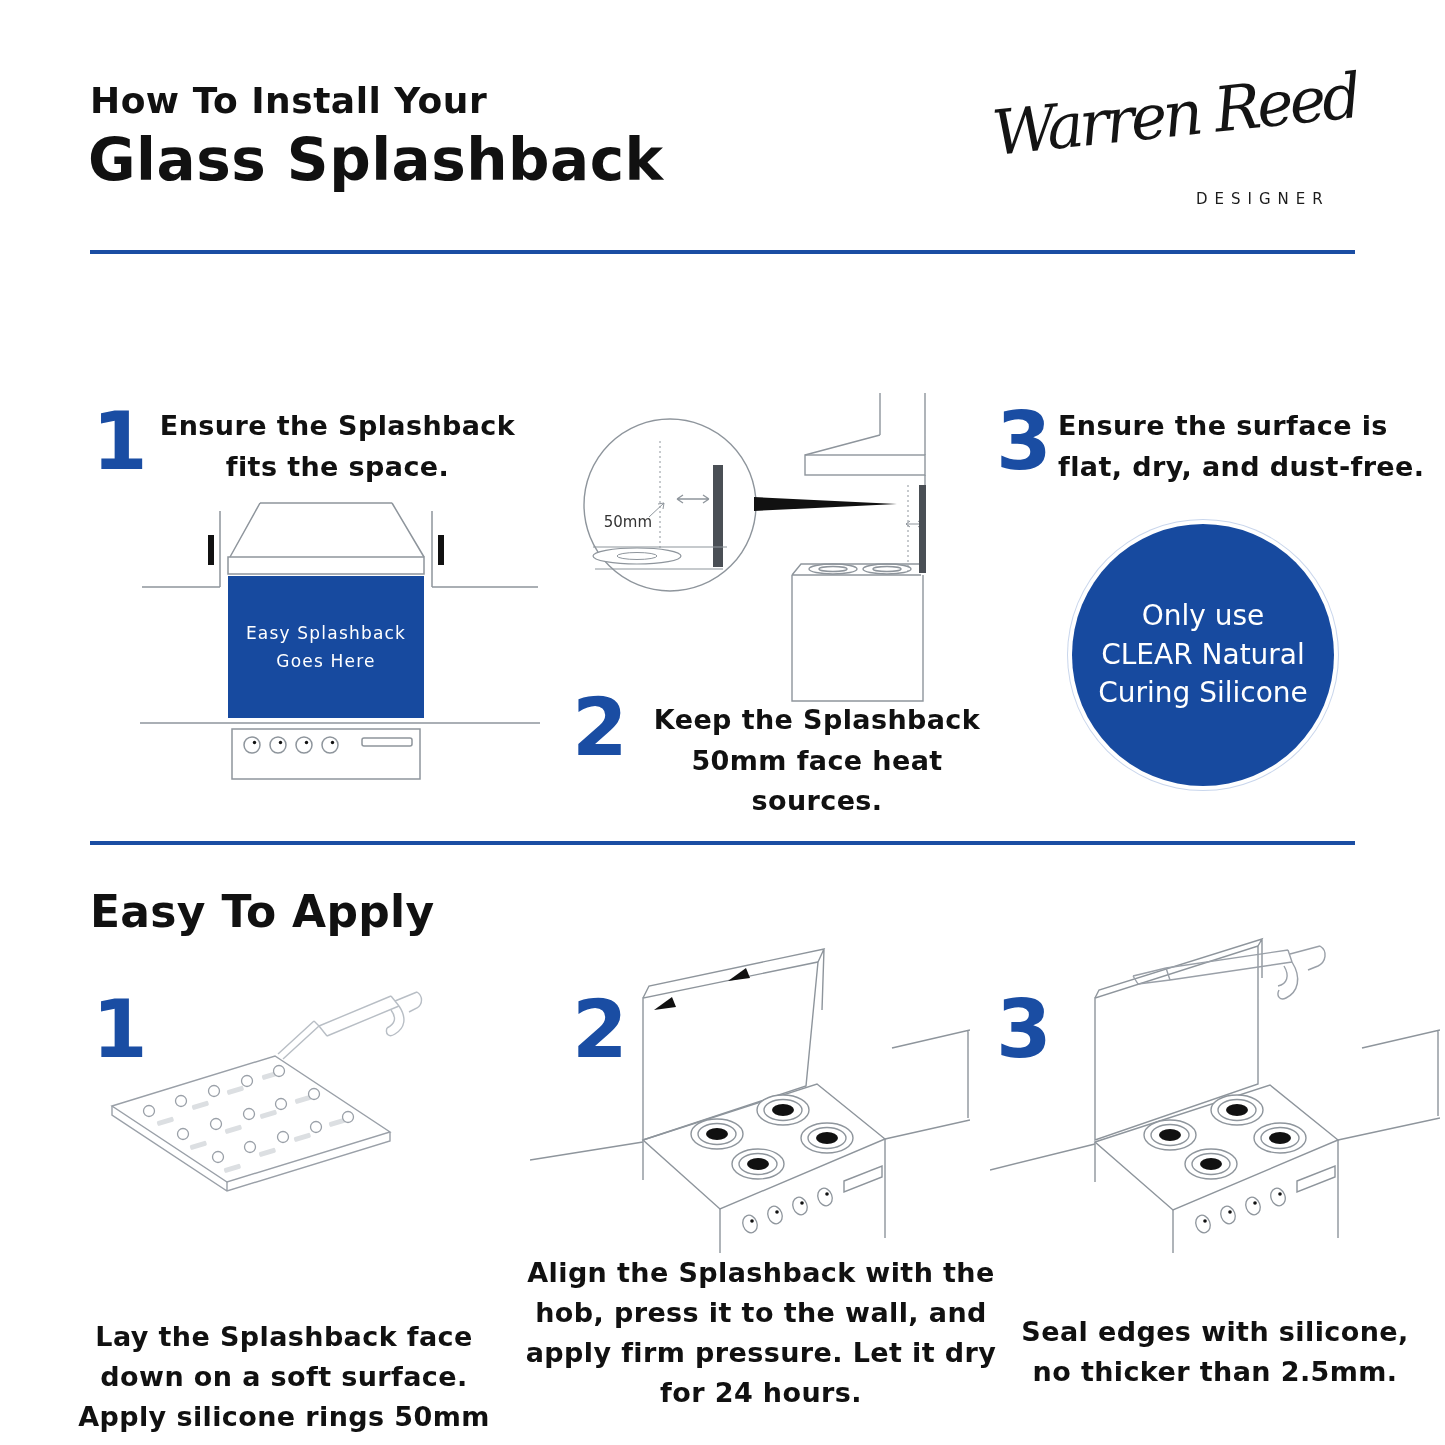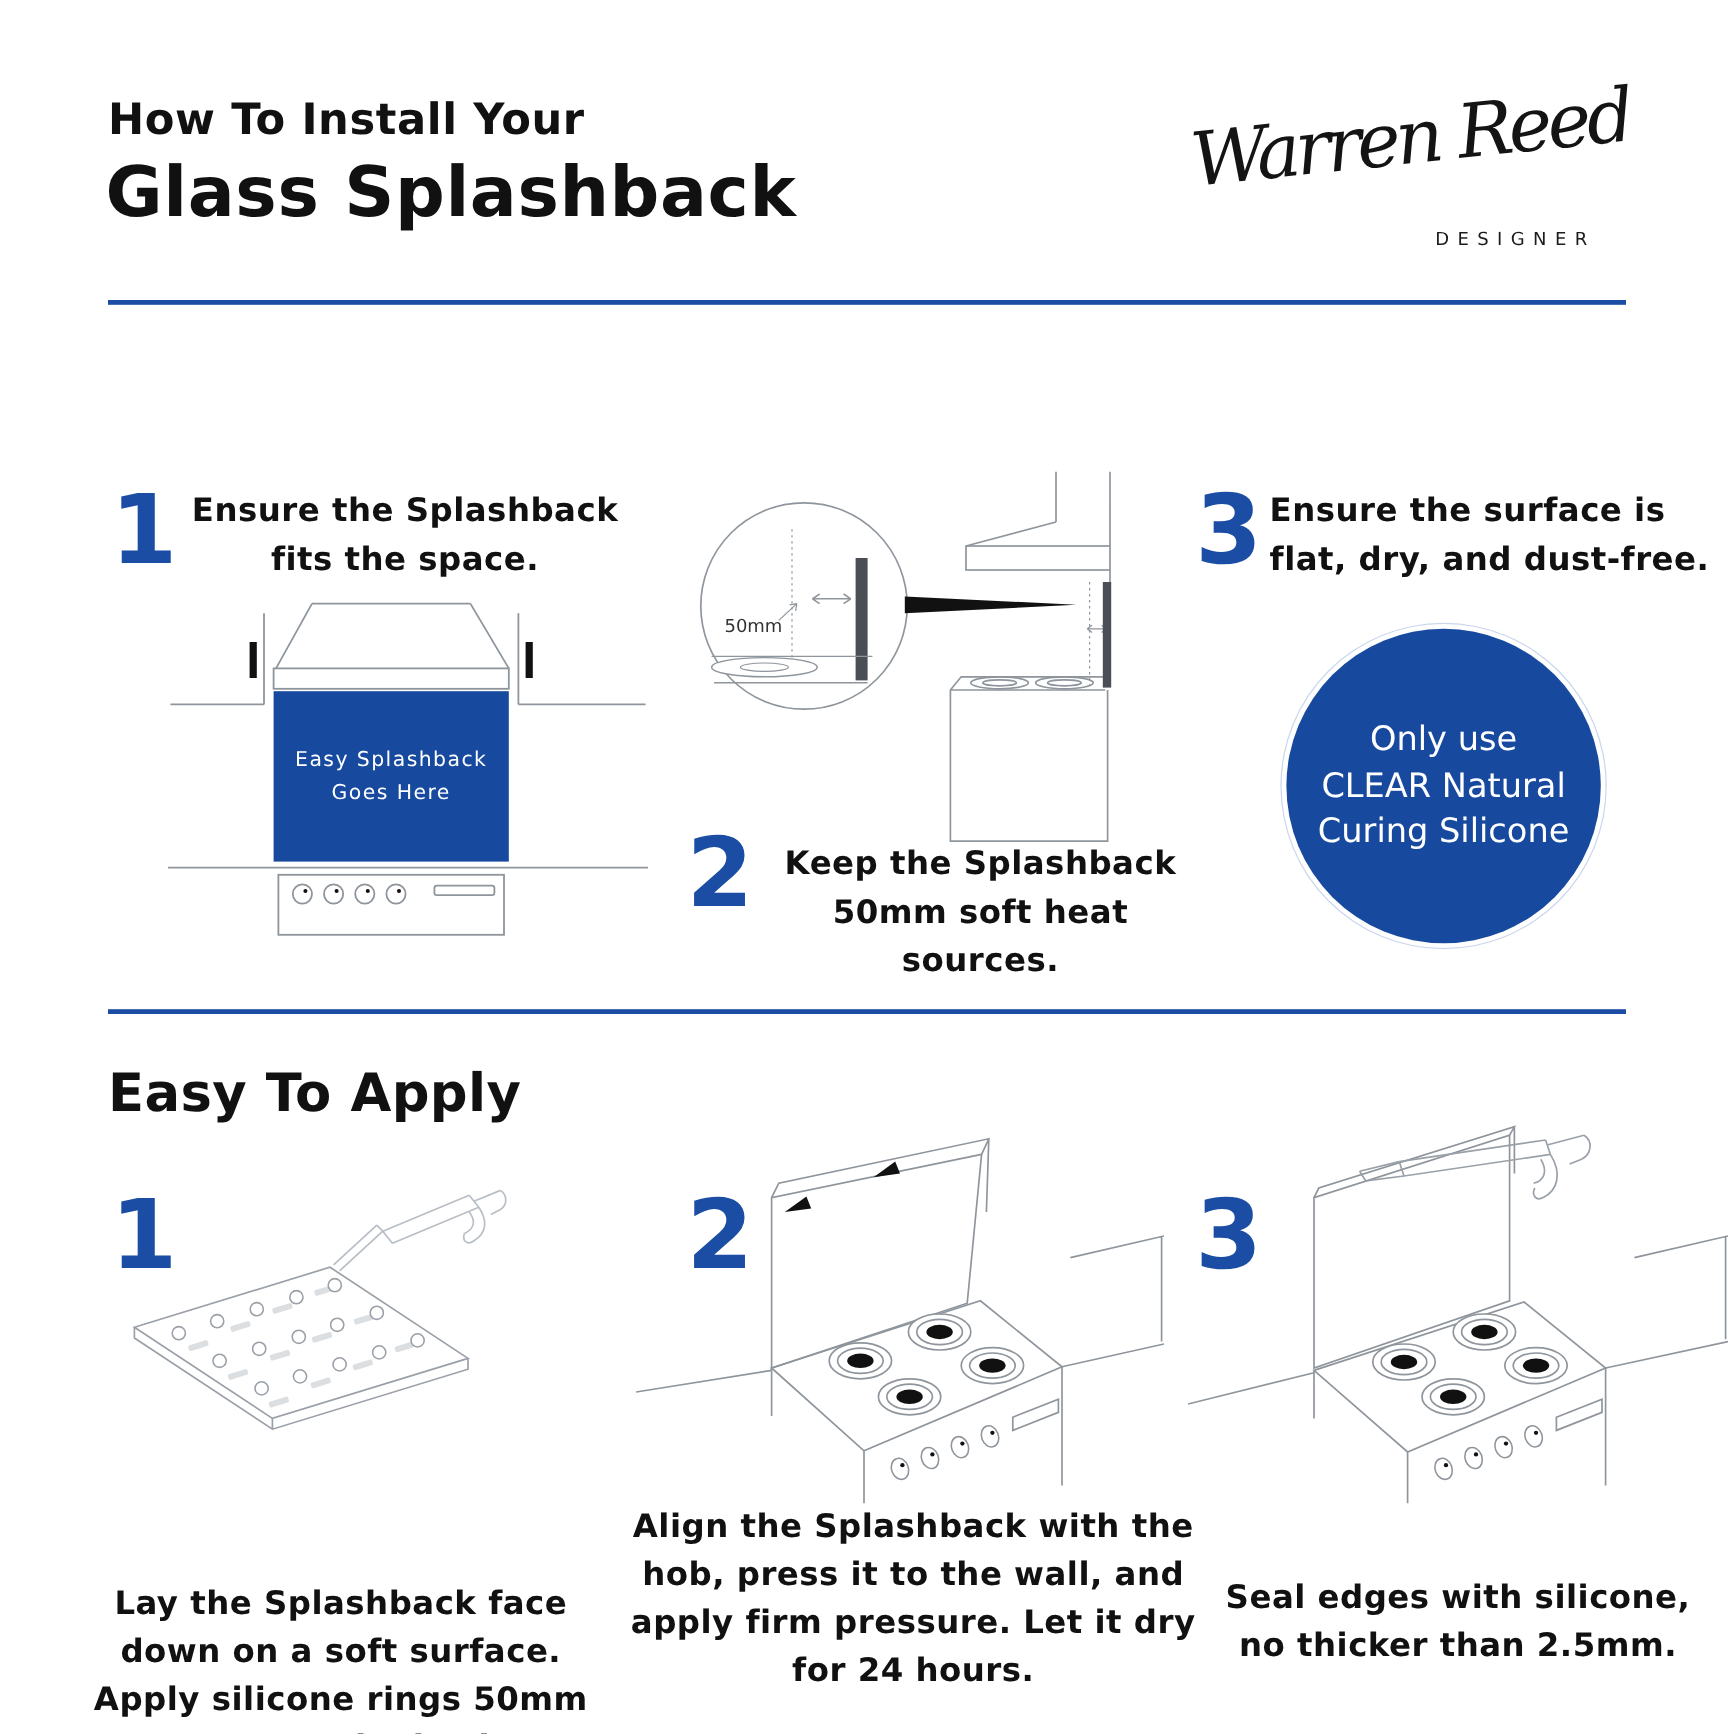--- a/index.html
+++ b/index.html
@@ -129,21 +129,21 @@
       <path d="M84,124 L99,110 M99,110 l-6,1 m6,-1 l-1,6" stroke="#8e959c" stroke-width="1" fill="none"></path>
       <path d="M28,154 H162 M30,176 H158" stroke="#8e959c" stroke-width="1.2" fill="none"></path>
       <ellipse cx="72" cy="163" rx="44" ry="8" fill="#fff" stroke="#8e959c" stroke-width="1.2"></ellipse>
       <ellipse cx="72" cy="163" rx="20" ry="3.5" fill="none" stroke="#8e959c" stroke-width="1"></ellipse>
     </g>
     <polygon points="189,104 189,118 332,111" fill="#111"></polygon>
   </svg>
   <div class="abs gap-label">50mm</div>
 
   <div class="abs step-num bys2-num">2</div>
-  <div class="abs step-text bys2-text">Keep the Splashback 50mm soft heat sources.</div>
+  <div class="abs step-text bys2-text">Keep the Splashback 50mm face heat sources.</div>
 
   <div class="abs step-num bys3-num">3</div>
   <div class="abs step-text bys3-text">Ensure the surface is flat, dry, and dust-free.</div>
 
   <div class="abs silicone-circle">
     <span>Only use CLEAR Natural Curing Silicone</span>
   </div>
 
   <div class="abs divider divider-2"></div>
 

